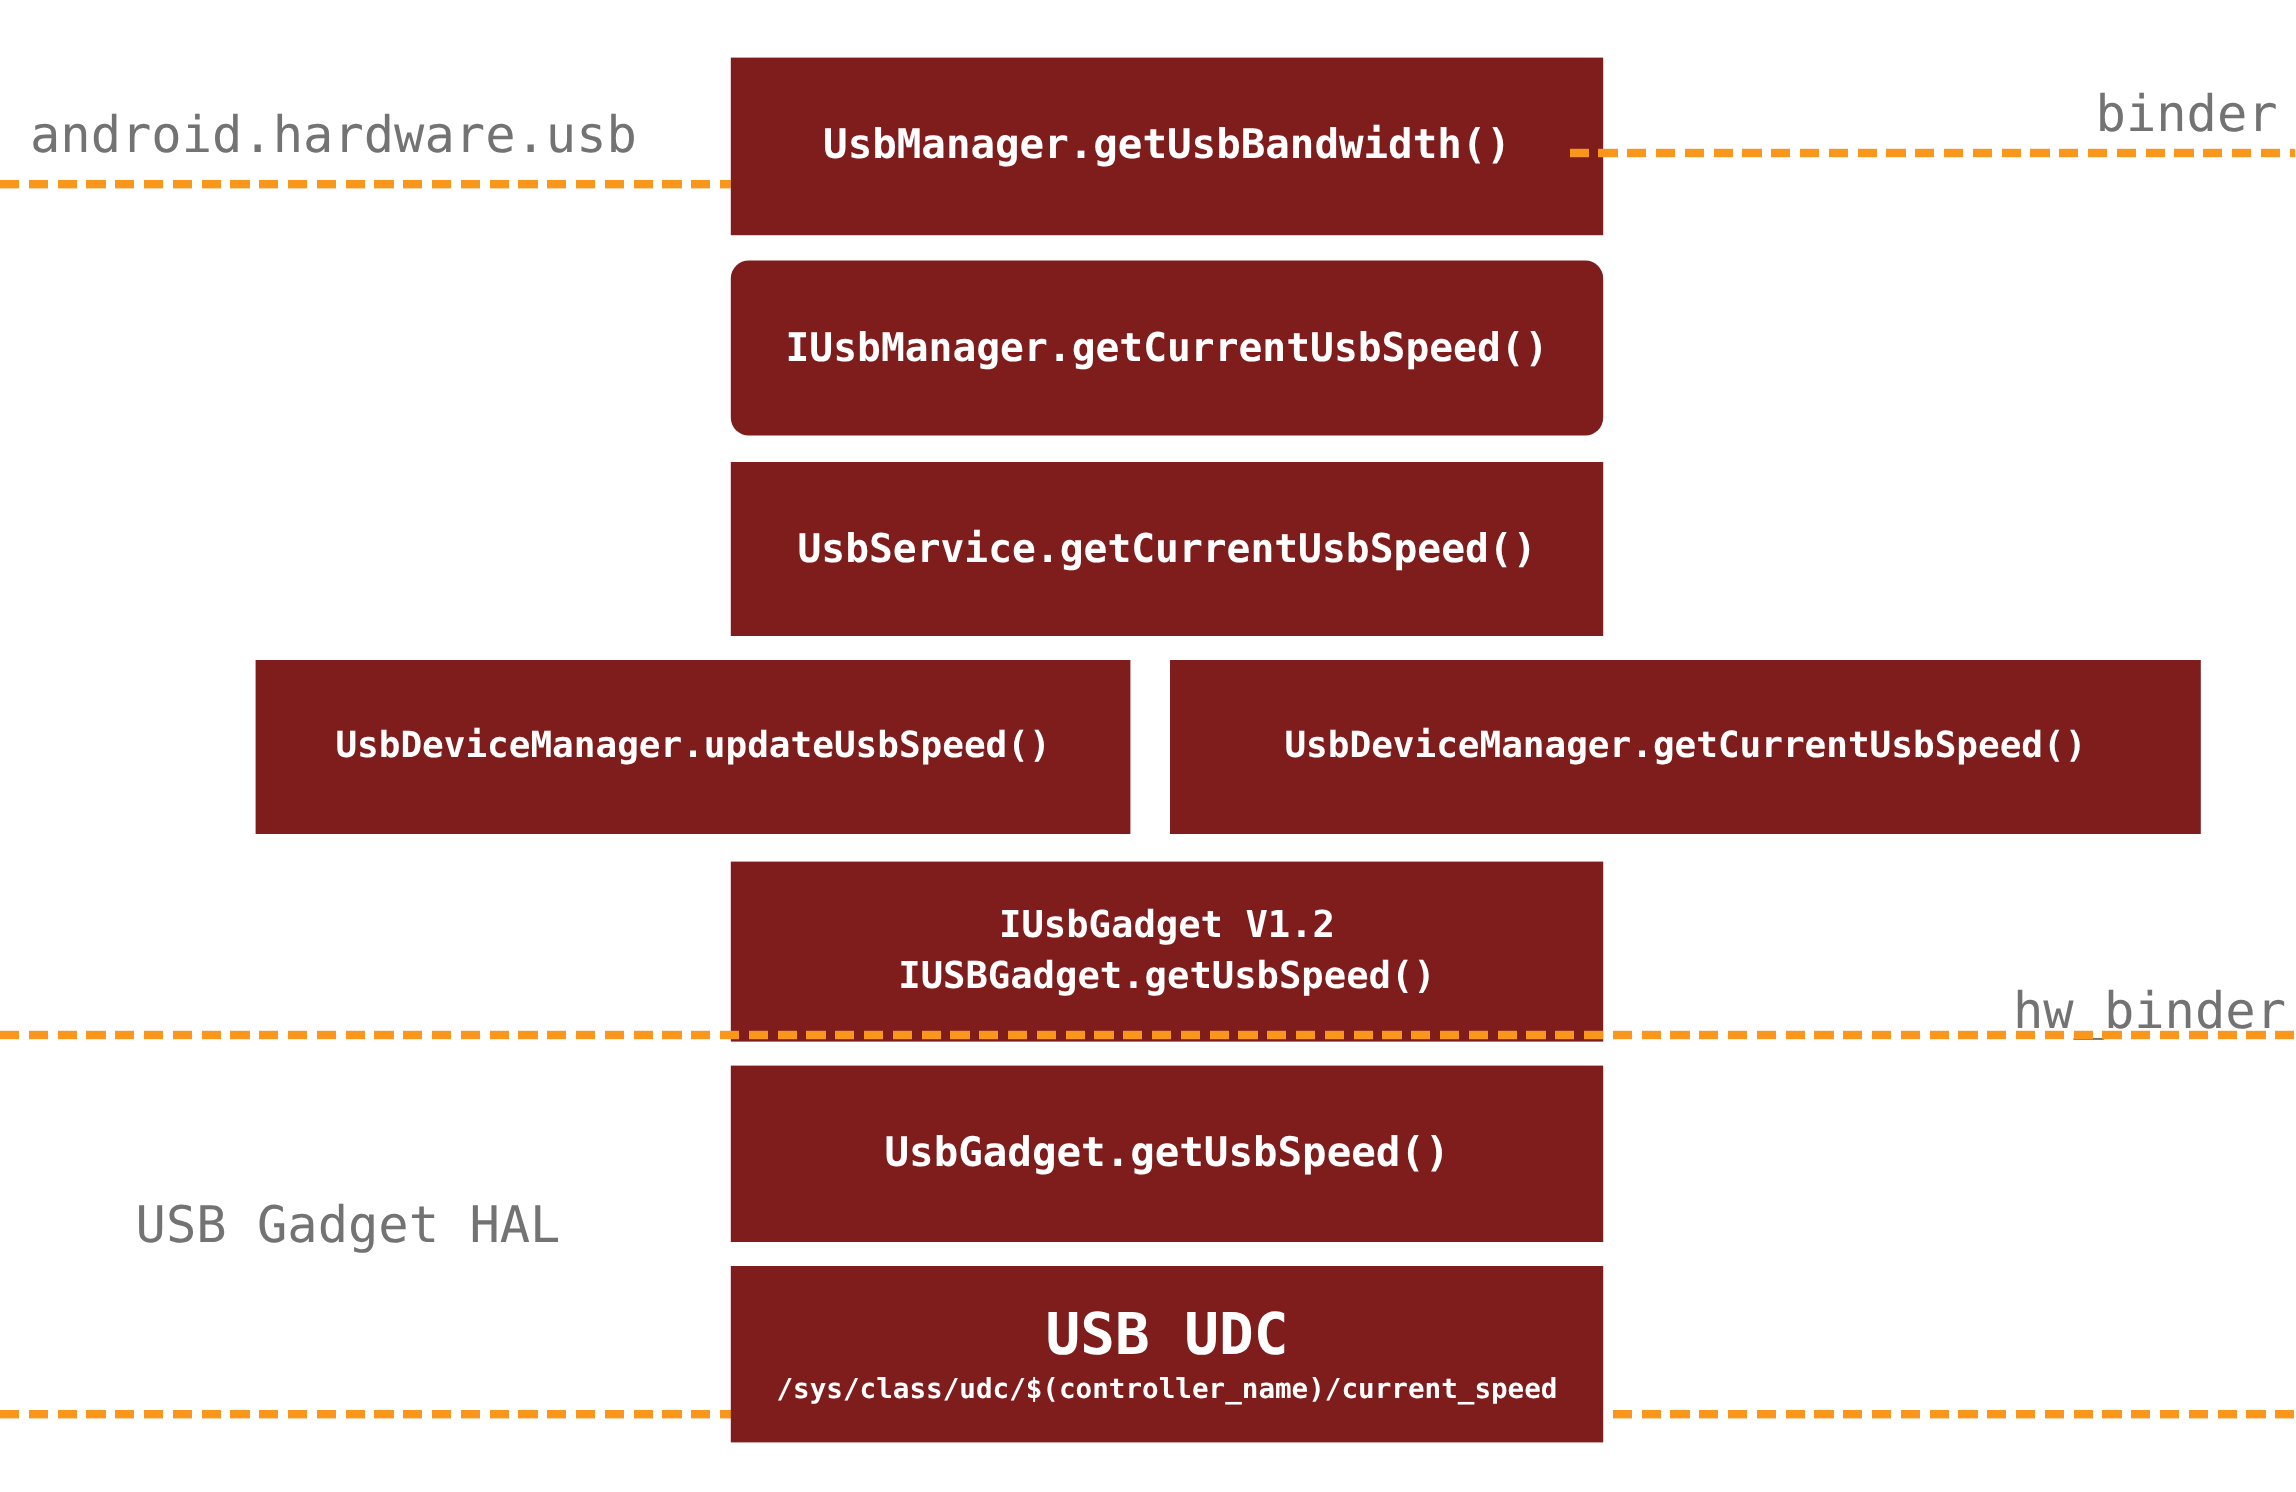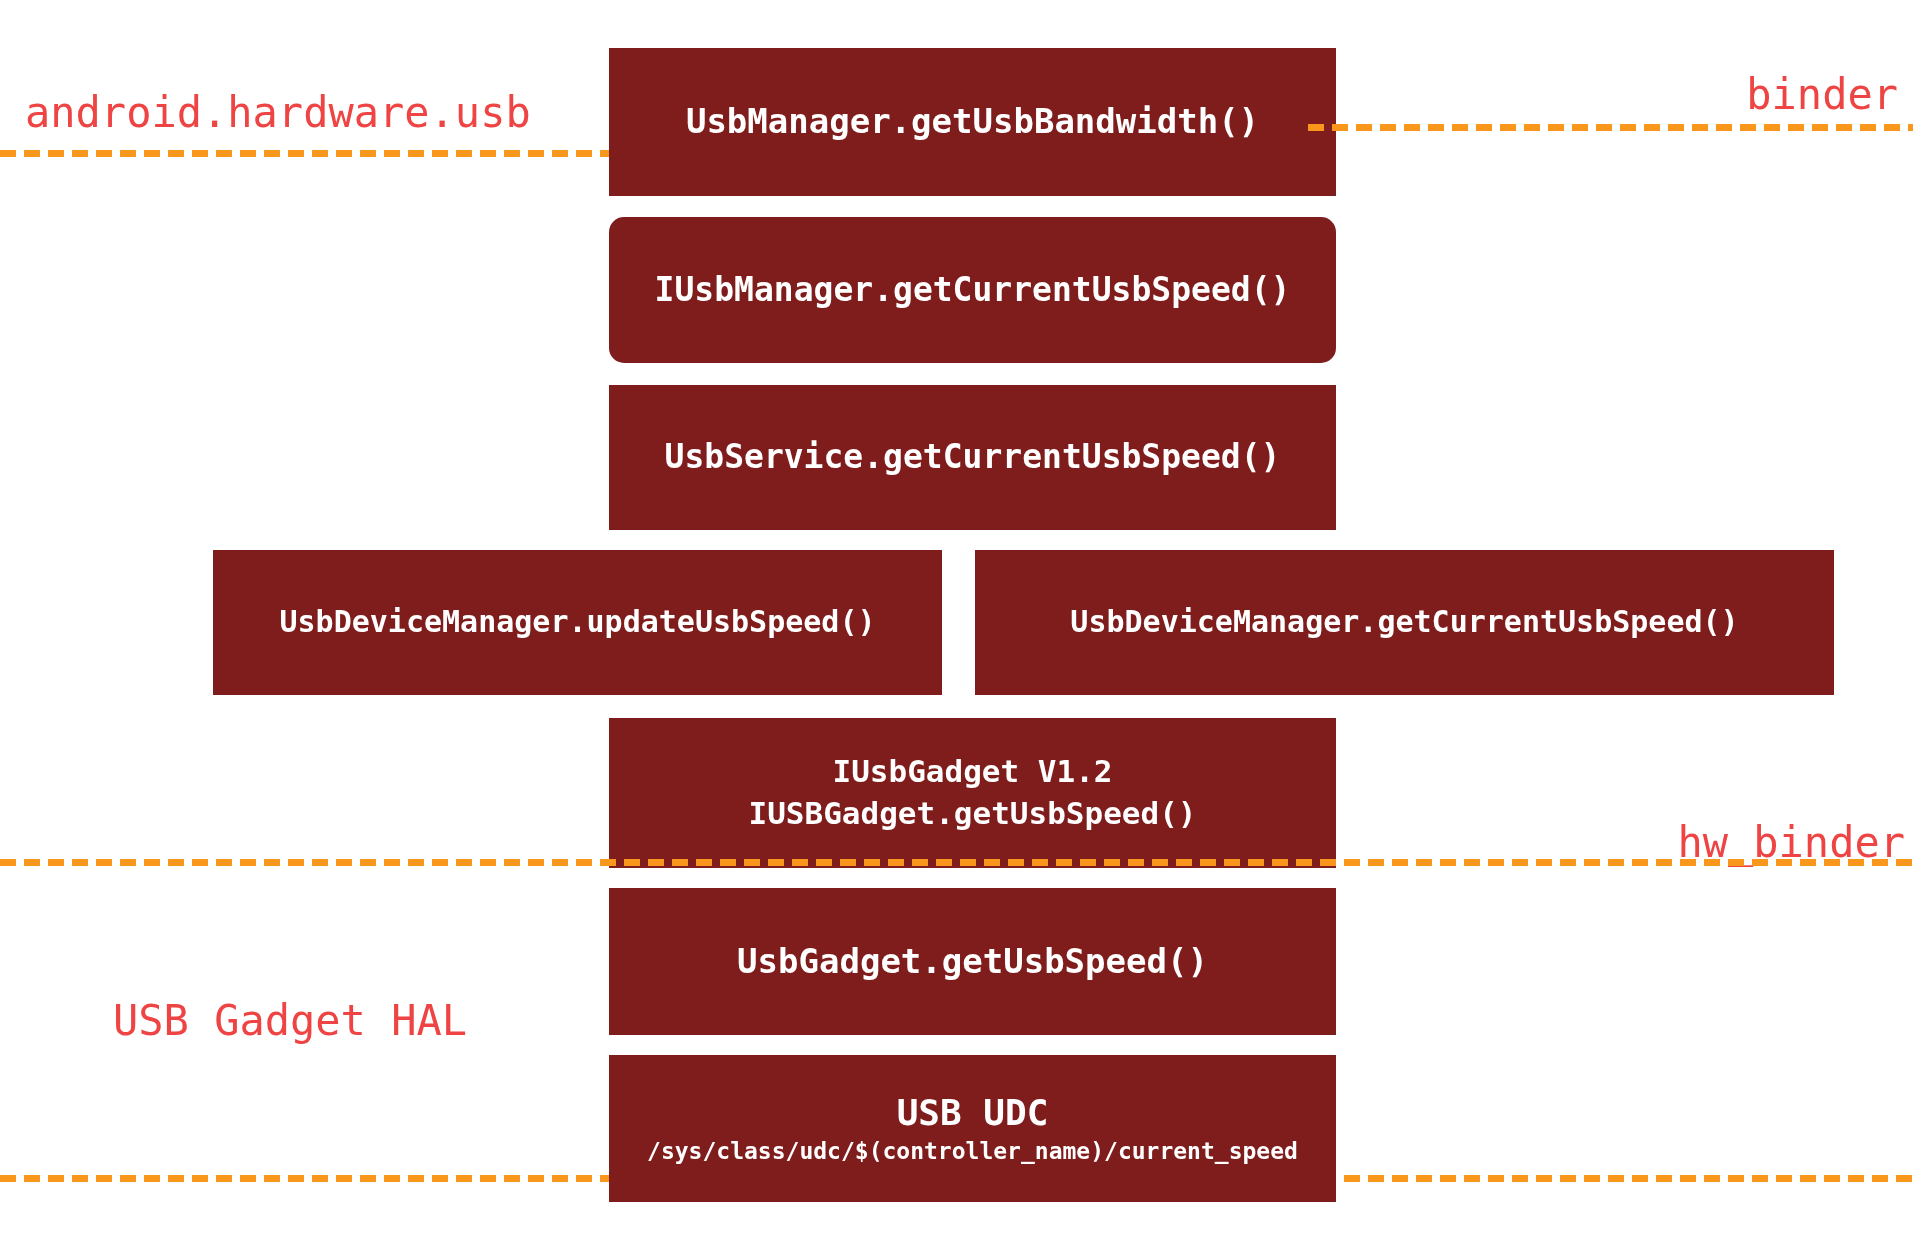--- a/index.html
+++ b/index.html
@@ -31,38 +31,38 @@
     white-space: nowrap;
   }
   .box-usb-manager   { left: 609px; top: 48px;   width: 727px; height: 148px; font-size: 34px; }
   .box-iusb-manager  { left: 609px; top: 217px;  width: 727px; height: 146px; font-size: 33px; border-radius: 15px; }
   .box-usb-service   { left: 609px; top: 385px;  width: 727px; height: 145px; font-size: 33px; align-items: center; }
   .box-udm-update    { left: 213px; top: 550px;  width: 729px; height: 145px; font-size: 30px; }
   .box-udm-get       { left: 975px; top: 550px;  width: 859px; height: 145px; font-size: 30px; }
   .box-iusb-gadget   { left: 609px; top: 718px;  width: 727px; height: 150px; font-size: 31px; }
   .box-usb-gadget    { left: 609px; top: 888px;  width: 727px; height: 147px; font-size: 34px; }
   .box-usb-udc       { left: 609px; top: 1055px; width: 727px; height: 147px; }
-  .udc-title { font-size: 36px; line-height: 1.25; }
+  .udc-title { font-size: 48px; line-height: 1.25; }
   .udc-path  { font-size: 23px; line-height: 1.4; }
   
   .dash {
     position: absolute;
     height: 7px;
     background: repeating-linear-gradient(90deg,
       #f8971c 0px, #f8971c 16px,
       transparent 16px, transparent 24px);
   }
   .dash-binder-left  { left: 0px;    top: 150px;  width: 609px;  z-index: 0; }
   .dash-binder-right { left: 1308px; top: 124px;  width: 605px;  z-index: 3; }
   .dash-hw-binder    { left: 0px;    top: 859px;  width: 1913px; z-index: 3; }
   .dash-kernel       { left: 0px;    top: 1175px; width: 1913px; z-index: 0; }
   
   .layer-label {
     position: absolute;
-    color: #ef4444;
+    color: #737373;
     font-size: 42px;
     line-height: 1.1;
     white-space: nowrap;
     z-index: 2;
   }
   .lbl-package   { left: 25px;  top: 90px; }
   .lbl-binder    { right: 15px; top: 72px;  text-align: center; }
   .lbl-server    { left: 40px;  top: 422px; }
   .lbl-hw-binder { right: 8px;  top: 820px; text-align: right; }
   .lbl-hal       { left: 113px; top: 998px; }

